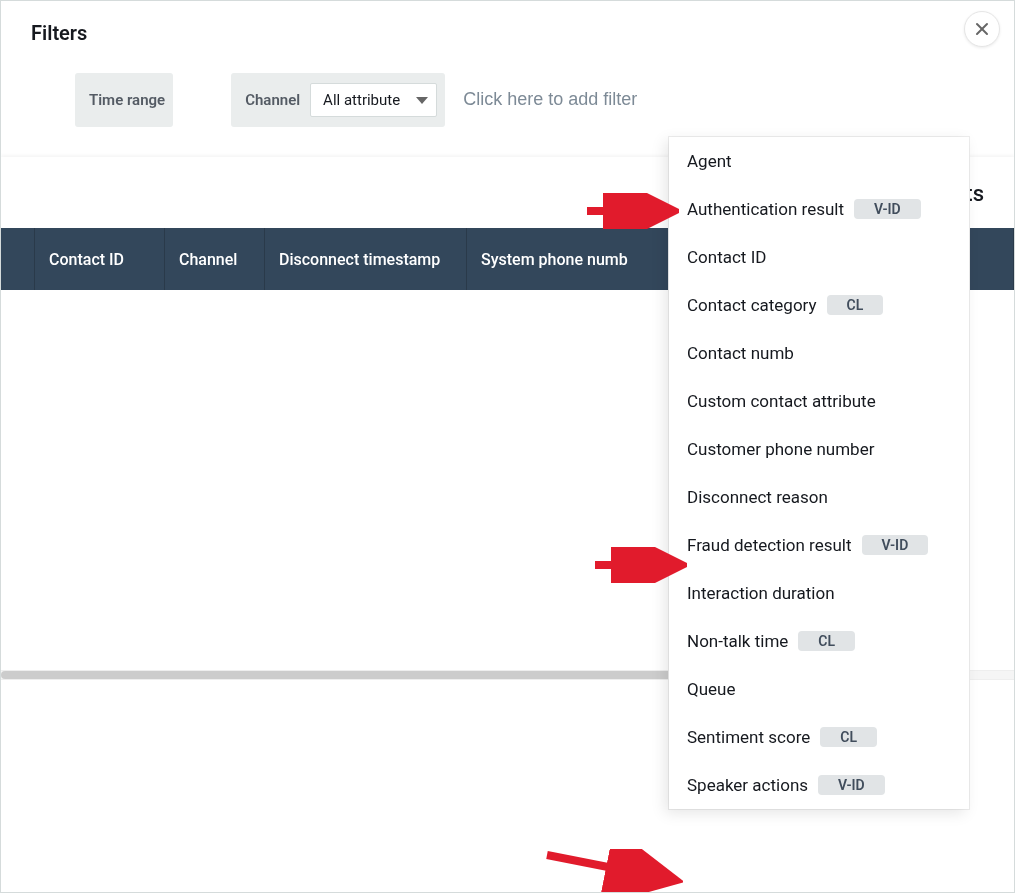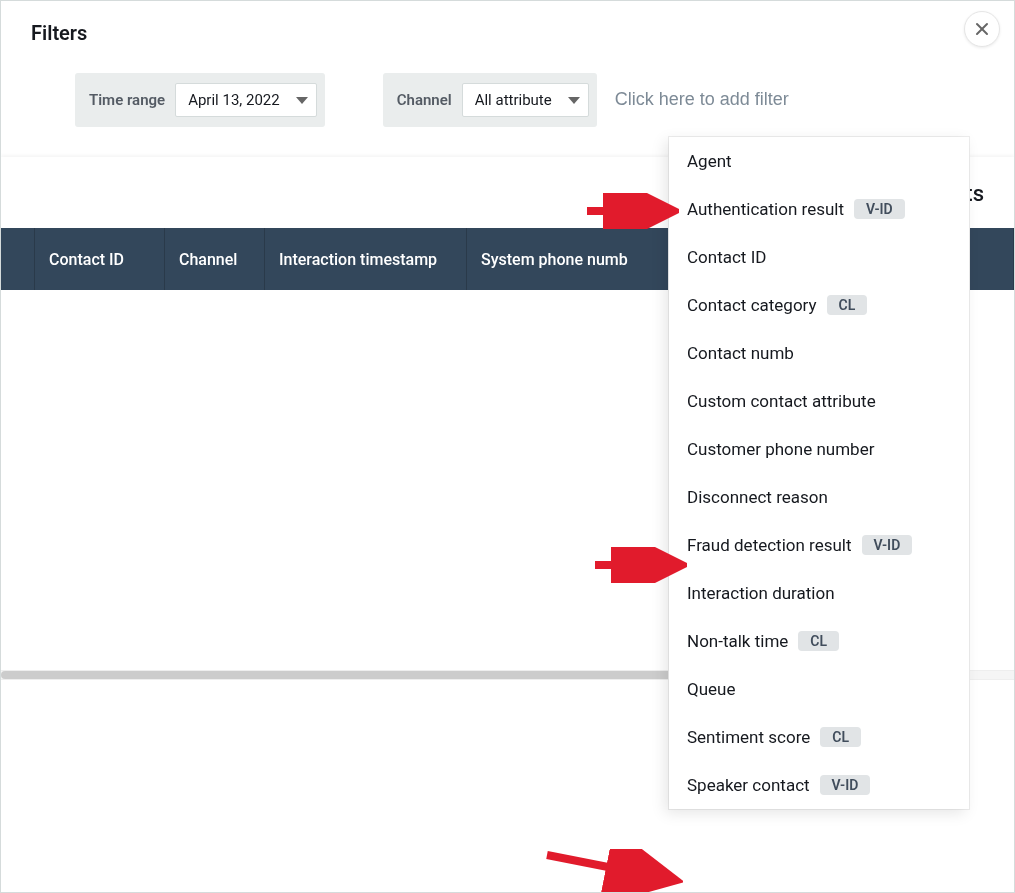--- a/index.html
+++ b/index.html
@@ -159,21 +159,21 @@
       cursor: pointer;
       display: flex;
       align-items: center;
       gap: 10px;
     }
     .badge {
       display: inline-flex;
       align-items: center;
       background: #e1e4e6;
       border-radius: 4px;
-      padding: 2px 12px;
+      padding: 2px 20px;
       font-size: 14px;
       font-weight: 600;
       color: #414d5c;
     }
     .arrow {
       position: absolute;
       z-index: 18;
       pointer-events: none;
     }
   </style>
@@ -186,44 +186,40 @@
       <line x1="13" y1="3" x2="3" y2="13"></line>
     </svg>
 </div>
 
 <div class="panel">
   <h2>Filters</h2>
 
   <div class="filter-row">
     <div class="filter-block">
       <span class="filter-label">Time range</span>
-      <div class="selectbox">
-        <span class="selectbox-text">April 13, 2022</span>
-        <span class="caret"></span>
-      </div>
     </div>
     <div class="filter-block">
       <span class="filter-label">Channel</span>
       <div class="selectbox">
         <span class="selectbox-text">All attribute</span>
         <span class="caret"></span>
       </div>
     </div>
     <input class="add-filter-input" placeholder="Click here to add filter" style="">
   </div>
 </div>
 
 <div class="contacts-section">
   <div class="contacts-title">Contacts</div>
   <div class="table-container">
     <div class="thead-row">
       <div class="th th-spacer"></div>
       <div class="th" style="width:130px">Contact ID</div>
       <div class="th" style="width:100px">Channel</div>
-      <div class="th" style="width:202px">Interaction timestamp</div>
+      <div class="th" style="width:202px">Disconnect timestamp</div>
       <div class="th" style="flex:1">System phone numb</div>
     </div>
     <div class="table-body">
       <span class="no-results">N</span>
     </div>
     <div class="hscroll">
       <div class="hscroll-thumb"></div>
     </div>
     <div class="footer-space"></div>
   </div>
@@ -268,21 +264,21 @@
       <span class="badge">CL</span>
     </div>
     <div class="dd-item">
       <span>Queue</span>
     </div>
     <div class="dd-item">
       <span>Sentiment score</span>
       <span class="badge">CL</span>
     </div>
     <div class="dd-item">
-      <span>Speaker contact</span>
+      <span>Speaker actions</span>
       <span class="badge">V-ID</span>
     </div>
   </div>
 
 <svg class="arrow" style="left:582px; top:192px;" width="96" height="36">
   <defs>
       <marker id="ah1" markerWidth="10" markerHeight="10" refX="8" refY="5" orient="auto">
         <path d="M0,0 L10,5 L0,10 Z" fill="#e11b2c"></path>
       </marker>
     </defs>

